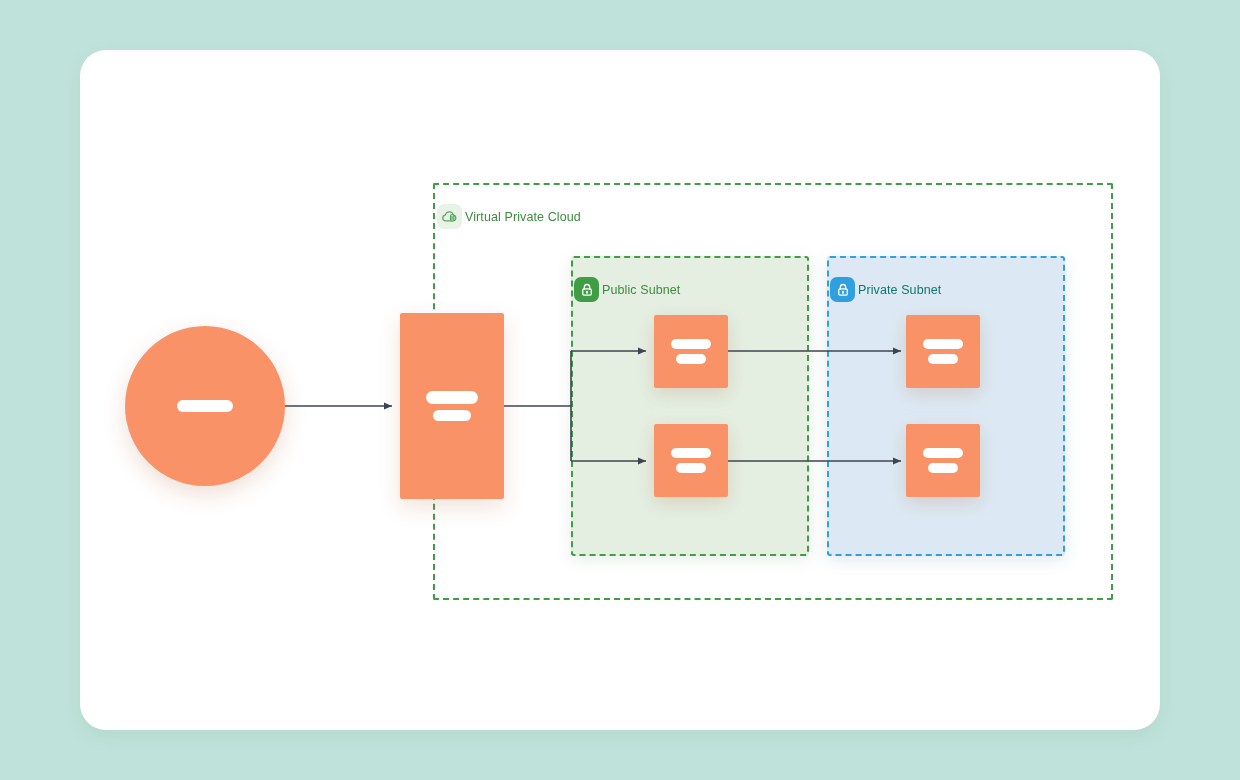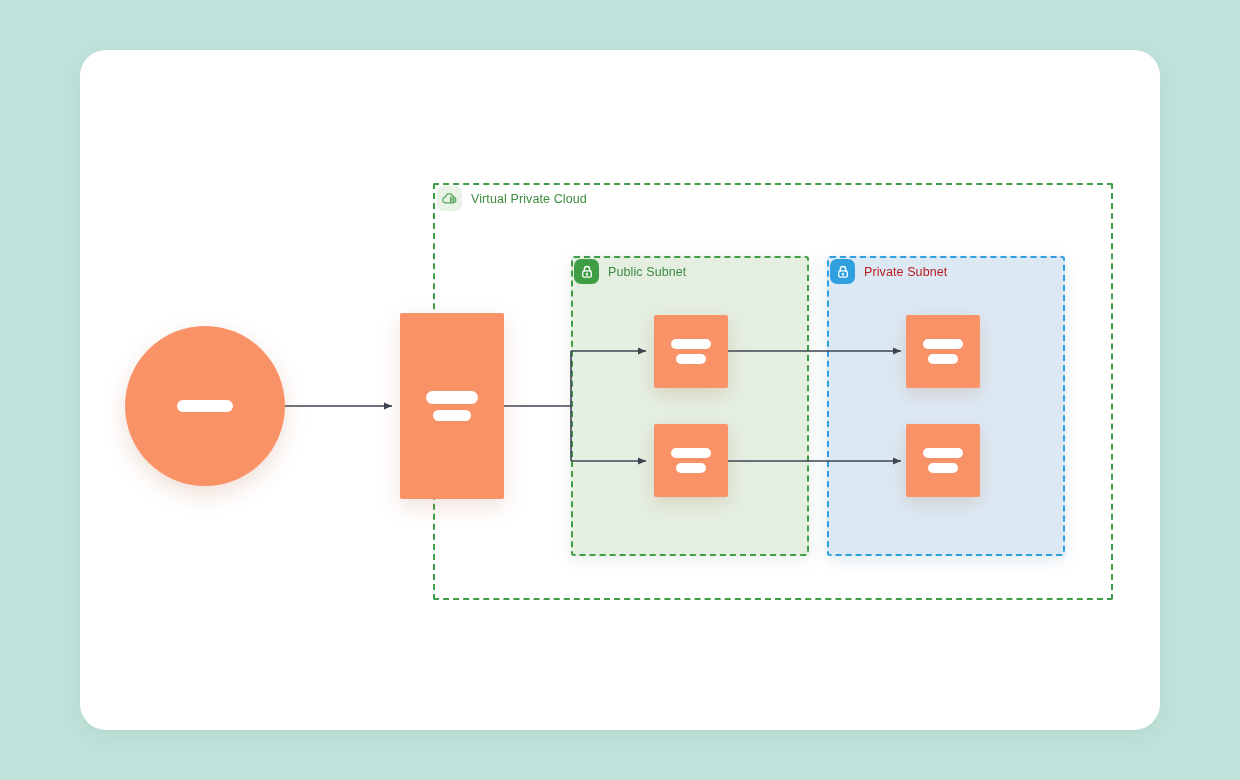--- a/index.html
+++ b/index.html
@@ -57,40 +57,41 @@
     background: #dce9f4;
     border-radius: 3px;
     box-shadow: 0 4px 16px rgba(60,110,150,0.15);
   }
 
   
   .group-header {
     position: absolute;
     display: flex;
     align-items: center;
-    gap: 9px;
+    gap: 3px;
     white-space: nowrap;
+    margin-top: 18px;
   }
   .badge {
     width: 25px; height: 25px;
     border-radius: 7px;
     display: flex;
     align-items: center;
     justify-content: center;
     flex: none;
   }
   .badge.vpc-badge { background: #e8f2e6; }
   .badge.public-badge { background: #3f9e45; }
   .badge.private-badge { background: #2f9fe0; }
   .group-label {
     font-size: 12.5px;
     letter-spacing: 0.1px;
   }
   .label-green { color: #3c8c3f; }
-  .label-blue  { color: #b91c1c; }
+  .label-blue  { color: #0f766e; }
 
   
   .node {
     position: absolute;
     background: #fa9268;
     display: flex;
     flex-direction: column;
     align-items: center;
     justify-content: center;
     gap: 9px;

